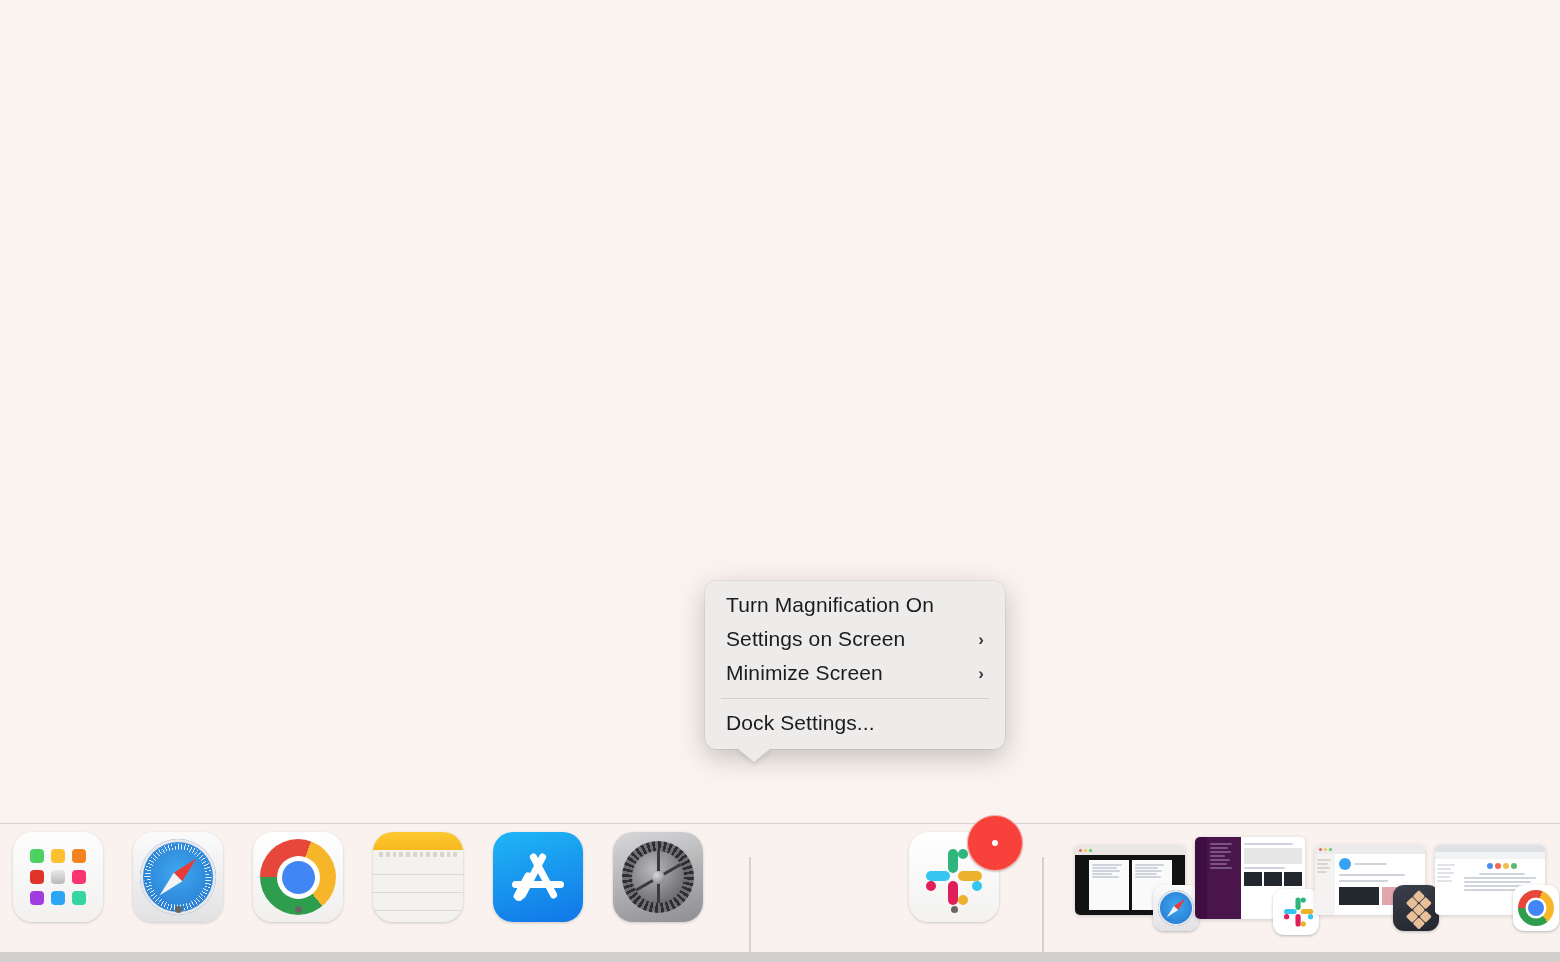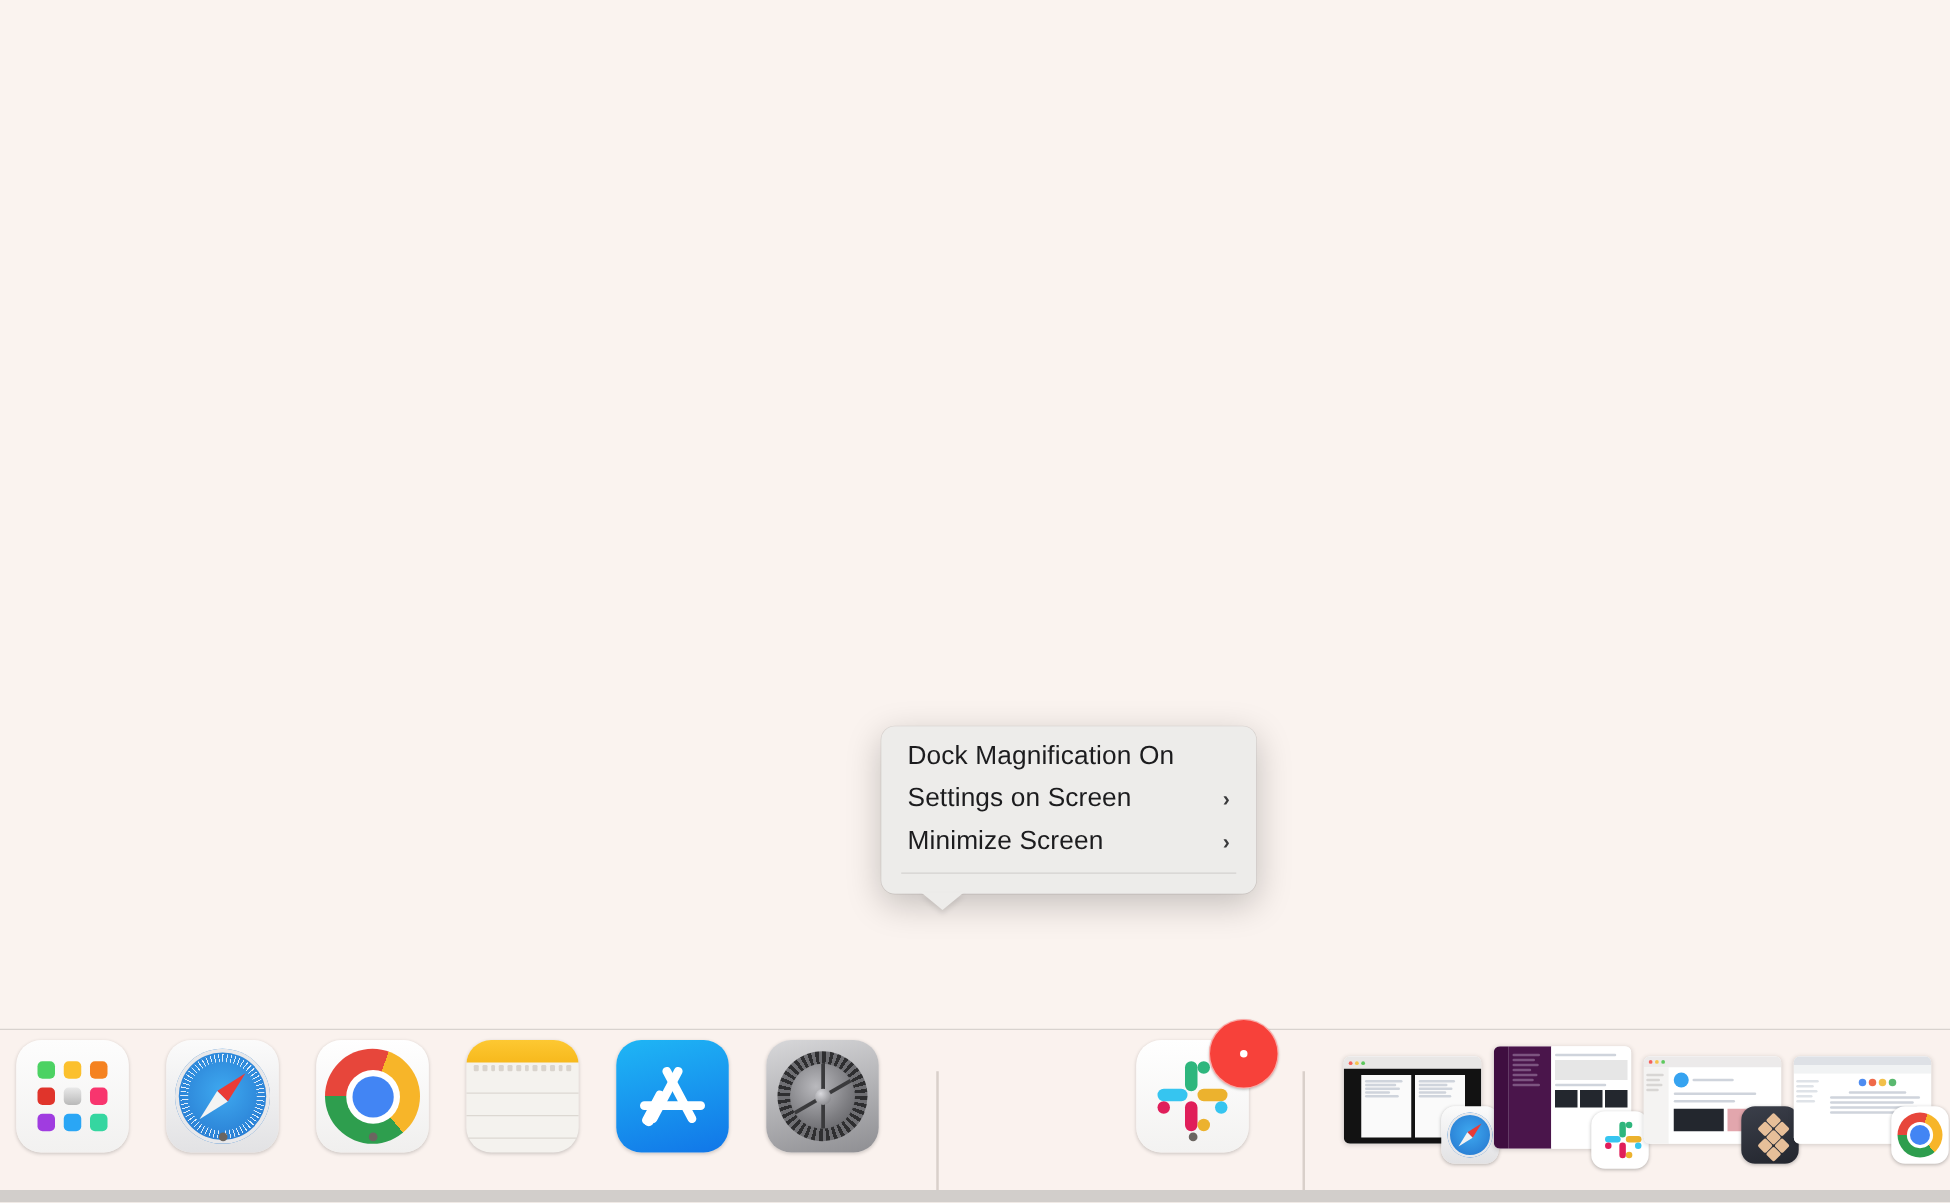--- a/index.html
+++ b/index.html
@@ -599,29 +599,32 @@
     </div>
 
   </div>
 </div>
 <div id="dock-bottom-strip"></div>
 
 <div id="context-menu">
 
 
   <div class="menu-item">
-    <span>Dock Magnification On</span>
+    <span>Turn Magnification On</span>
   </div>
 
   <div class="menu-item">
     <span>Settings on Screen</span>
     <span class="chev">›</span>
   </div>
 
   <div class="menu-item">
     <span>Minimize Screen</span>
     <span class="chev">›</span>
   </div>
 
   <div class="menu-sep"></div>
 
+  <div class="menu-item">
+    <span>Dock Settings...</span>
+  </div>
 
 </div>
 
 </body></html>

